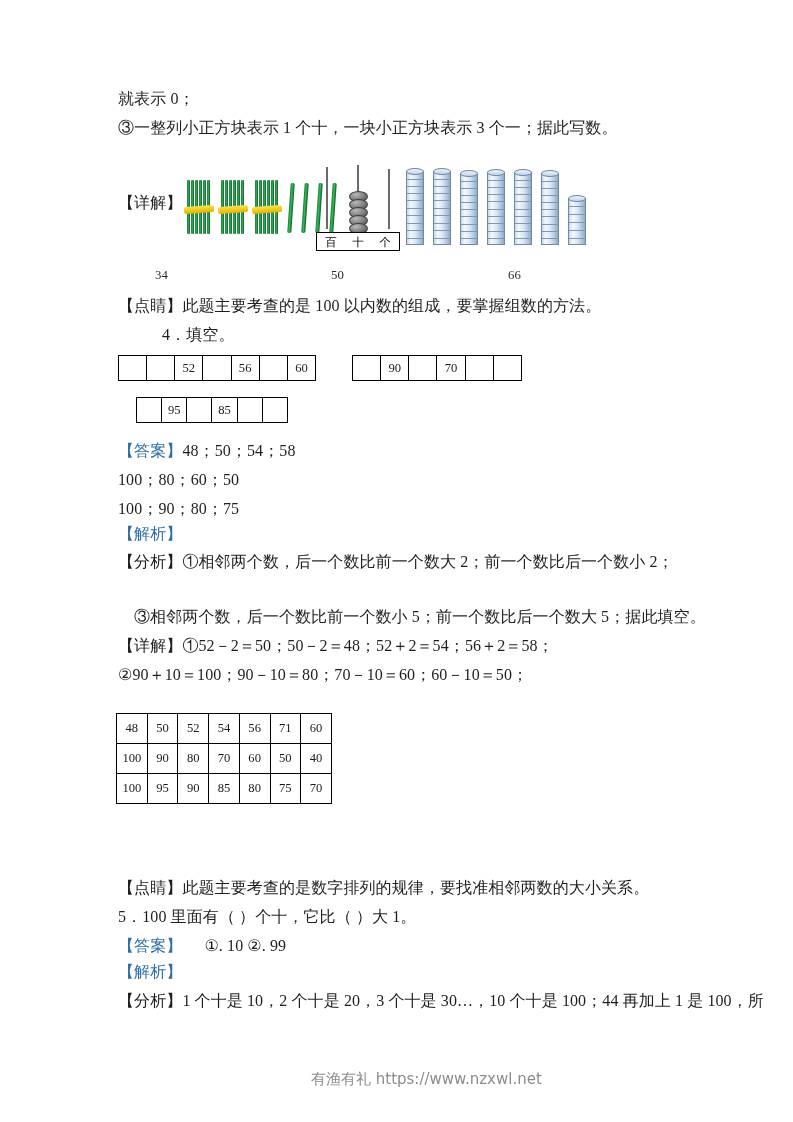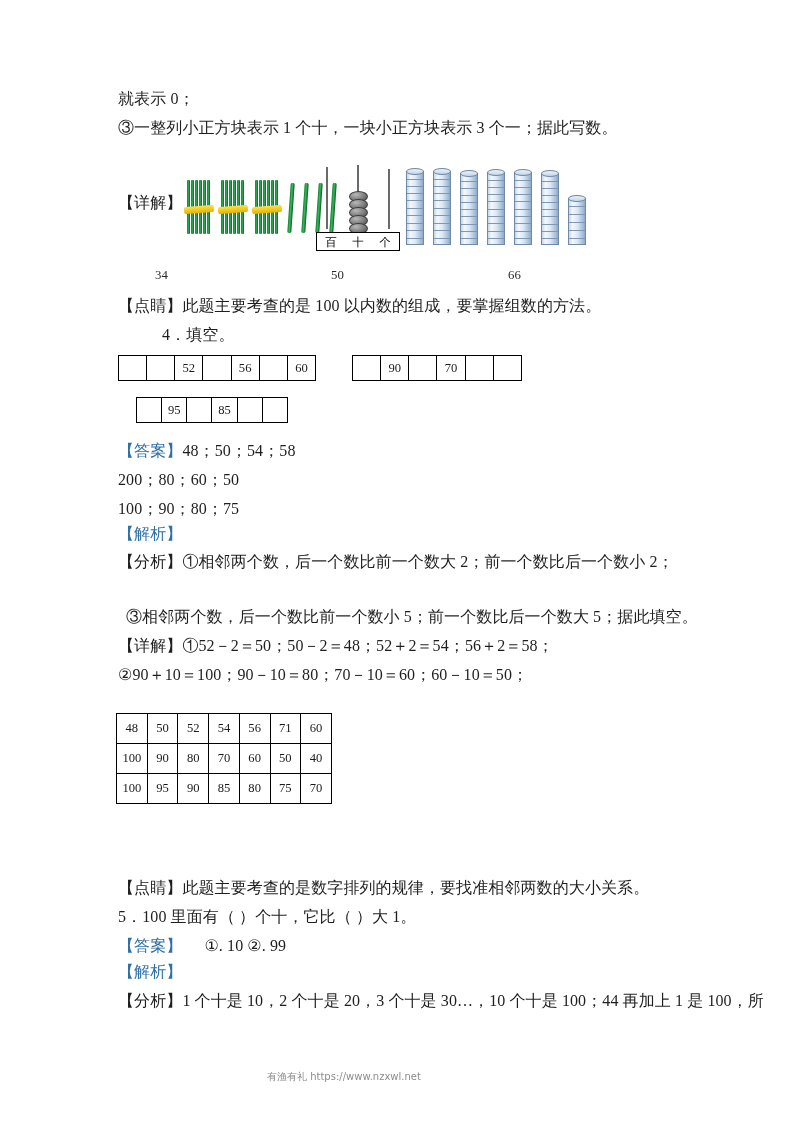--- a/index.html
+++ b/index.html
@@ -153,23 +153,24 @@
     height: 7px;
     border: 1px solid #6f89a6;
     border-radius: 50%;
     background: linear-gradient(to bottom, #eaf2fa, #c3d5e8);
     box-sizing: border-box;
   }
   
   .watermark {
     position: absolute;
     font-family: "DejaVu Sans", sans-serif;
-    font-size: 10px;
+    font-size: 15px;
     color: #8c8c8c;
     white-space: nowrap;
+    margin-left: 44px;
   }
 </style>
 </head>
 <body>
 
 <div class="page">
 
   <div class="line" style="left:118px; top:89px;">就表示 0；</div>
 
   <div class="line" style="left:118px; top:118px;">③一整列小正方块表示 1 个十，一块小正方块表示 3 个一；据此写数。</div>
@@ -362,26 +363,26 @@
       <td>85</td>
       <td></td>
       <td></td>
     </tr>
   </tbody>
     </table>
 
   <div class="line" style="left:118px; top:441px;">
     <span class="tag">【答案】</span><span>48；50；54；58</span>
   </div>
-  <div class="line" style="left:118px; top:470px;">200；80；60；50</div>
+  <div class="line" style="left:118px; top:470px;">100；80；60；50</div>
   <div class="line" style="left:118px; top:499px;">100；90；80；75</div>
   <div class="line tag" style="left:118px; top:524px;">【解析】</div>
 
   <div class="line" style="left:118px; top:552px;">【分析】①相邻两个数，后一个数比前一个数大 2；前一个数比后一个数小 2；</div>
-  <div class="line" style="left:126px; top:607px;text-align:center;">③相邻两个数，后一个数比前一个数小 5；前一个数比后一个数大 5；据此填空。</div>
+  <div class="line" style="left:134px; top:607px;text-align:center;">③相邻两个数，后一个数比前一个数小 5；前一个数比后一个数大 5；据此填空。</div>
 
   <div class="line" style="left:118px; top:636px;">【详解】①52－2＝50；50－2＝48；52＋2＝54；56＋2＝58；</div>
   <div class="line" style="left:118px; top:665px;">②90＋10＝100；90－10＝80；70－10＝60；60－10＝50；</div>
 
   <table class="atable" style="left:116px; top:713px; width:216px;">
     <tbody>
         <tr>
       <td>48</td>
       <td>50</td>
       <td>52</td>

